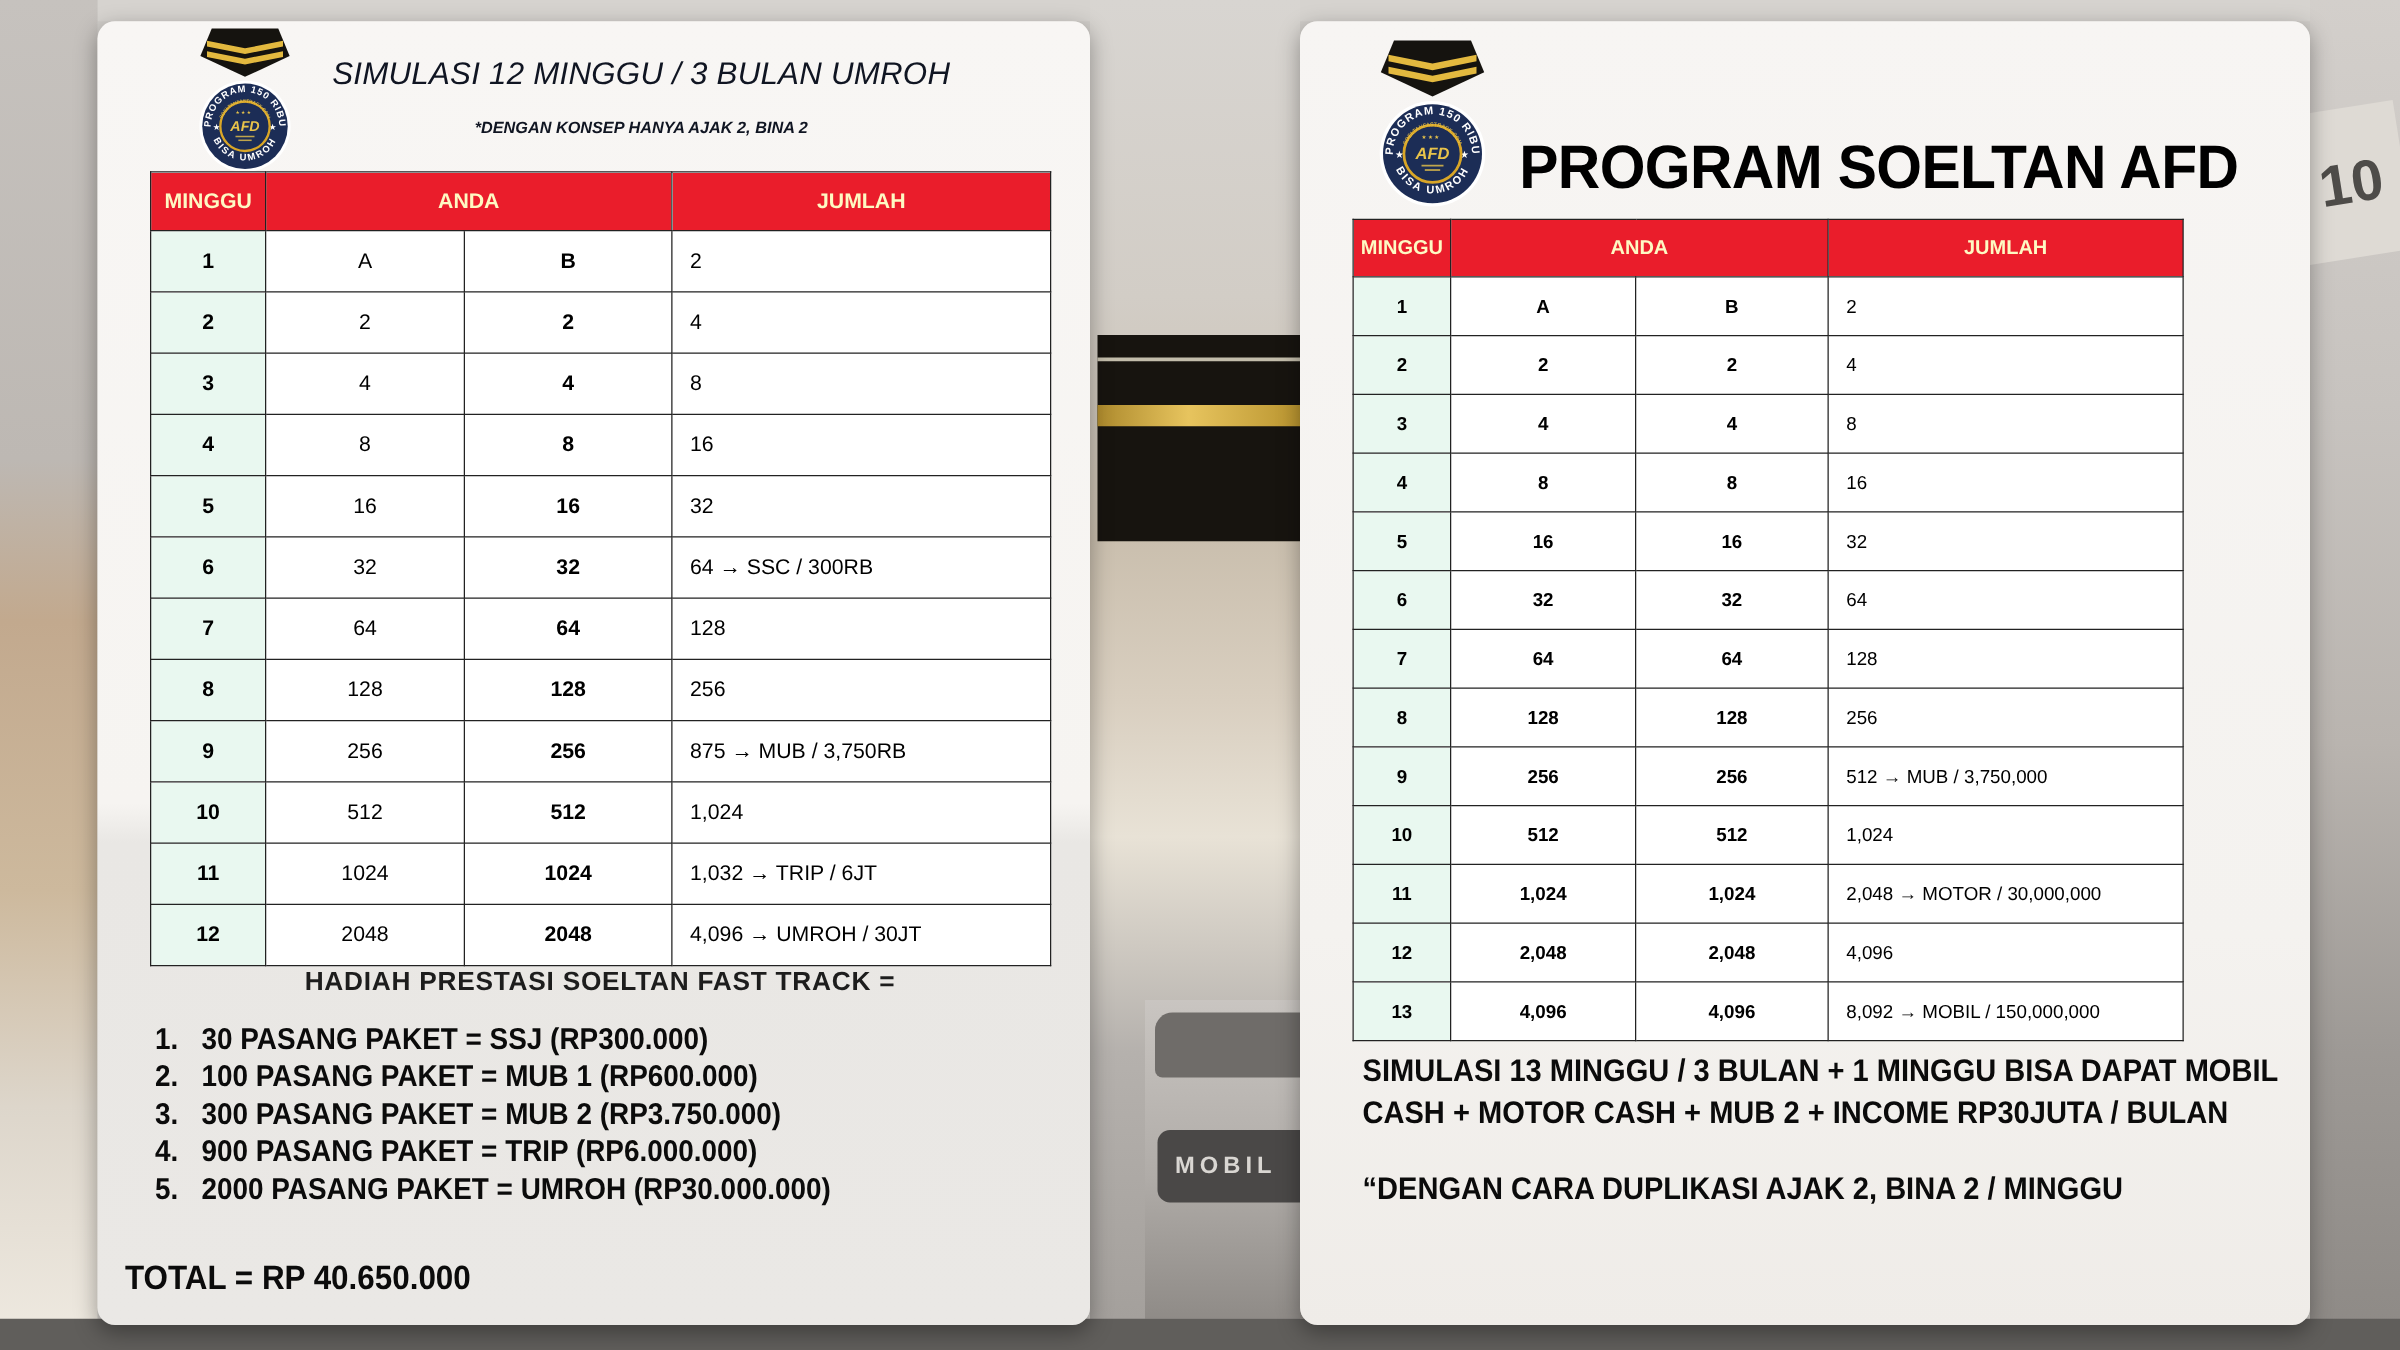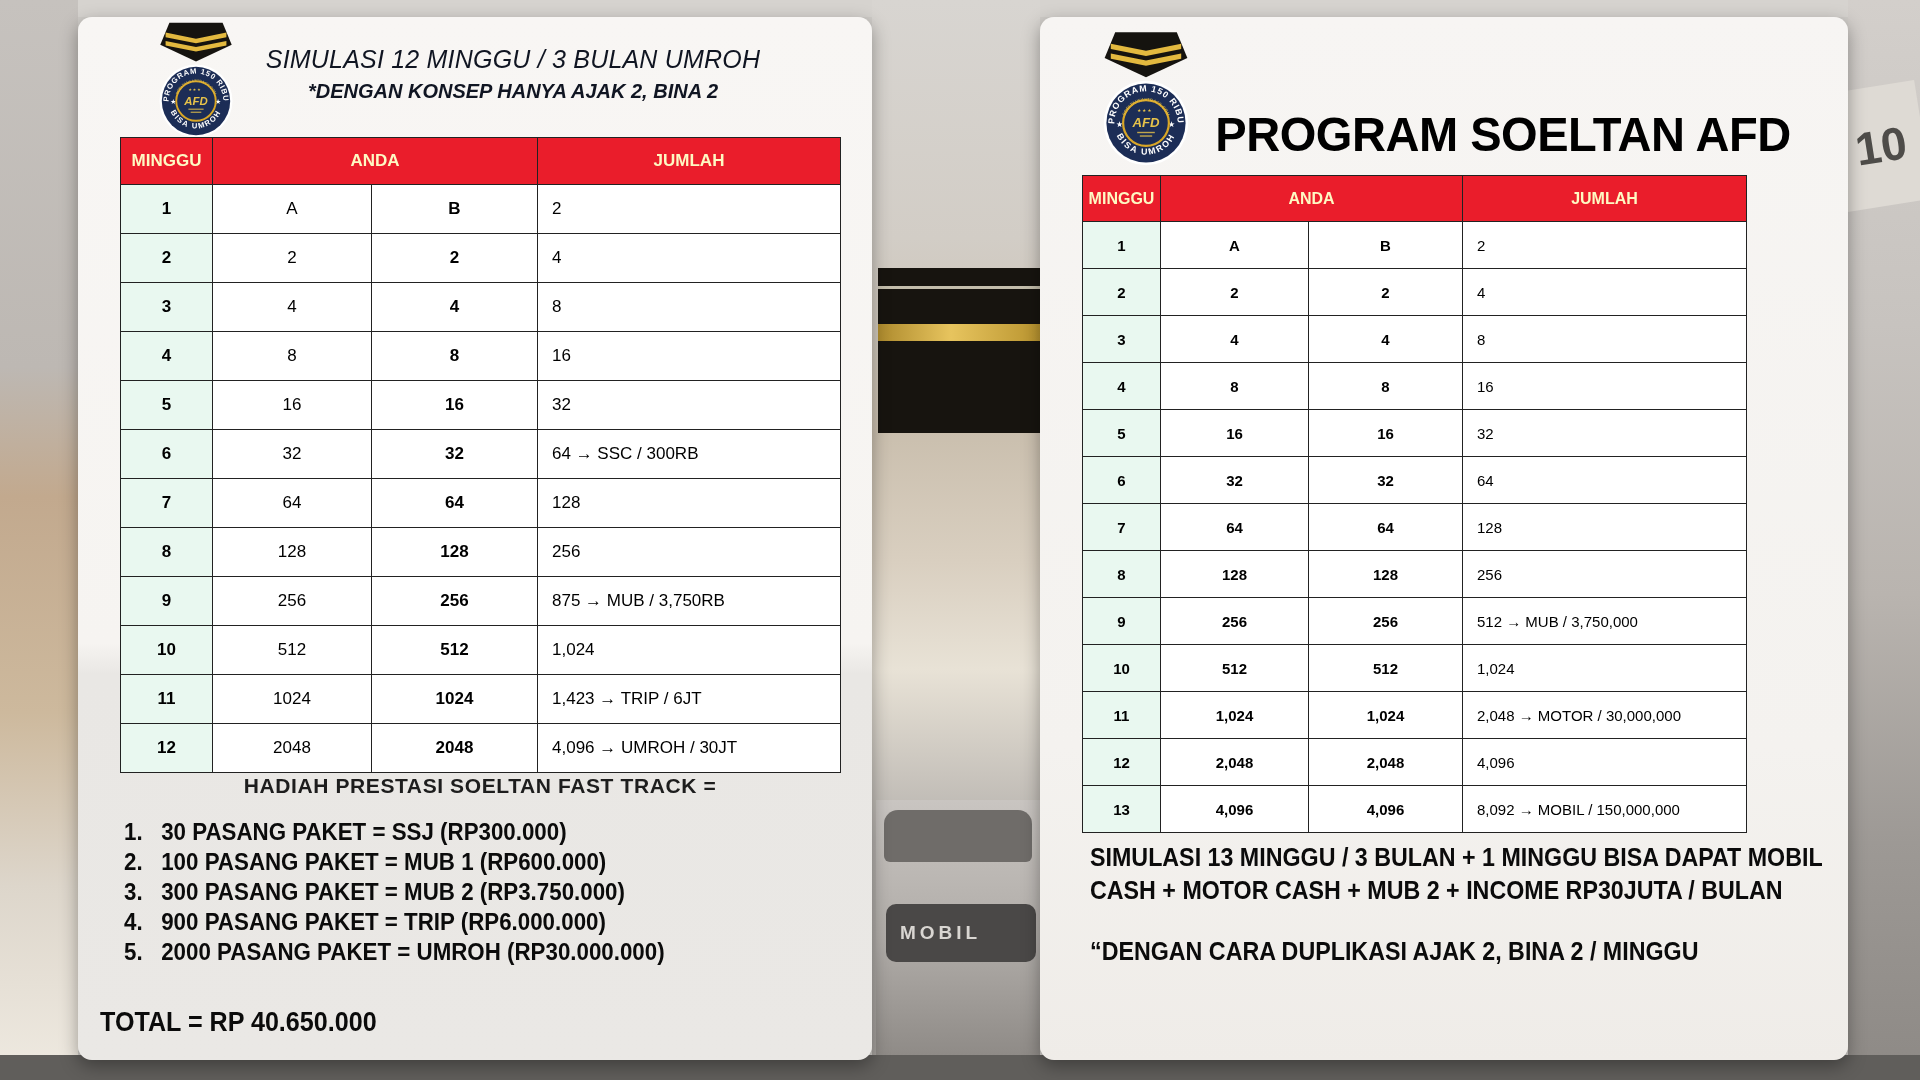--- a/index.html
+++ b/index.html
@@ -16,42 +16,42 @@
   .bg-gap{left:872px;top:0;width:168px;height:1080px;
     background:linear-gradient(180deg,#d8d5d1 0%,#d2cdc6 22%,#cabfae 40%,#d9cfc0 52%,#e8e2d6 62%,#b5b1ad 78%,#a29e9a 100%);}
   .bg-right{left:1848px;top:0;width:72px;height:1080px;
     background:linear-gradient(180deg,#d3cfcb 0%,#c7c3bf 30%,#b9b4af 55%,#9d9995 78%,#8d8985 100%);}
   .bg-topstrip{left:78px;top:0;width:1770px;height:17px;background:#d6d3cf;}
   .bg-bottom{left:0;top:1055px;width:1920px;height:25px;background:#605e5b;}
   .kaaba{left:878px;top:268px;width:162px;height:165px;background:#17140f;}
   .kaaba .band{position:absolute;left:0;top:56px;width:100%;height:17px;
     background:linear-gradient(90deg,#ad8a2d,#e7c45e 45%,#b9942f);}
   .kaaba .trim{position:absolute;left:0;top:18px;width:100%;height:3px;background:#efe7d2;opacity:.8;}
-  .car{left:876px;top:800px;width:164px;height:255px;background:linear-gradient(180deg,#c9c5c1,#b0aca8 55%,#8f8b87);}
+  .car{left:916px;top:800px;width:164px;height:255px;background:linear-gradient(180deg,#c9c5c1,#b0aca8 55%,#8f8b87);}
   .car .glass{position:absolute;left:8px;top:10px;width:148px;height:52px;border-radius:14px 14px 6px 6px;background:#6f6c69;}
   .car .grille{position:absolute;left:10px;top:104px;width:150px;height:58px;border-radius:10px;background:#4a4847;
     display:flex;align-items:center;justify-content:flex-start;padding-left:14px;box-sizing:border-box;}
   .car .grille span{color:#d9d6d2;font-weight:700;font-size:19px;letter-spacing:4px;}
   .money{left:1838px;top:86px;width:86px;height:120px;background:#dedad4;transform:rotate(-9deg);
     display:flex;align-items:center;justify-content:center;}
   .money span{font-size:46px;font-weight:700;color:#4e4c49;}
   
   .card{position:absolute;border-radius:14px;box-shadow:0 6px 18px rgba(0,0,0,.35);}
   .card.left{left:78px;top:17px;width:794px;height:1043px;
     background:linear-gradient(180deg,#f8f6f4 0%,#f6f4f1 60%,#e9e7e4 63%,#eae8e5 100%);}
   .card.right{left:1040px;top:17px;width:808px;height:1043px;
     background:linear-gradient(180deg,#f7f5f3 0%,#f4f2ef 70%,#efece8 100%);}
   .logo-wrap{position:absolute;}
   .card.left .logo-wrap{left:80px;top:2px;width:76px;height:126px;}
   .card.right .logo-wrap{left:62px;top:13px;width:88px;height:142px;}
   .logo-wrap svg{width:100%;height:100%;display:block;}
   
   .ltitle{position:absolute;left:120px;top:26px;width:630px;text-align:center;color:#101522;}
   .ltitle .t1,.ltitle .t2{font-size:25px;font-weight:400;font-style:italic;letter-spacing:.2px;line-height:32px;}
-  .ltitle .t3{font-size:20px;font-weight:700;font-style:italic;margin-top:5px;}
+  .ltitle .t3{font-size:13px;font-weight:700;font-style:italic;margin-top:19px;}
   
   .rtitle{position:absolute;left:175px;top:56px;width:600px;text-align:center;
     font-size:49px;font-weight:800;color:#000;letter-spacing:-.5px;
     transform:scaleX(.96);transform-origin:left;white-space:nowrap;}
   
   table.sim{position:absolute;border-collapse:collapse;table-layout:fixed;background:#fff;}
   table.sim th,table.sim td{border:1px solid var(--border);overflow:hidden;white-space:nowrap;}
   table.sim thead th{background:var(--red);color:#fef9c3;font-weight:700;text-align:center;}
   td.c-minggu{background:var(--mint);text-align:center;font-weight:600;}
   td.c-a,td.c-b{text-align:center;}
@@ -212,21 +212,21 @@
           <tr>
             <td class="c-minggu">10</td>
             <td class="c-a">512</td>
             <td class="c-b b">512</td>
             <td class="c-j">1,024</td>
           </tr>
           <tr>
             <td class="c-minggu">11</td>
             <td class="c-a">1024</td>
             <td class="c-b b">1024</td>
-            <td class="c-j">1,423 → TRIP / 6JT</td>
+            <td class="c-j">1,032 → TRIP / 6JT</td>
           </tr>
           <tr>
             <td class="c-minggu">12</td>
             <td class="c-a">2048</td>
             <td class="c-b b">2048</td>
             <td class="c-j">4,096 → UMROH / 30JT</td>
           </tr>
         </tbody>
     </table>
 

